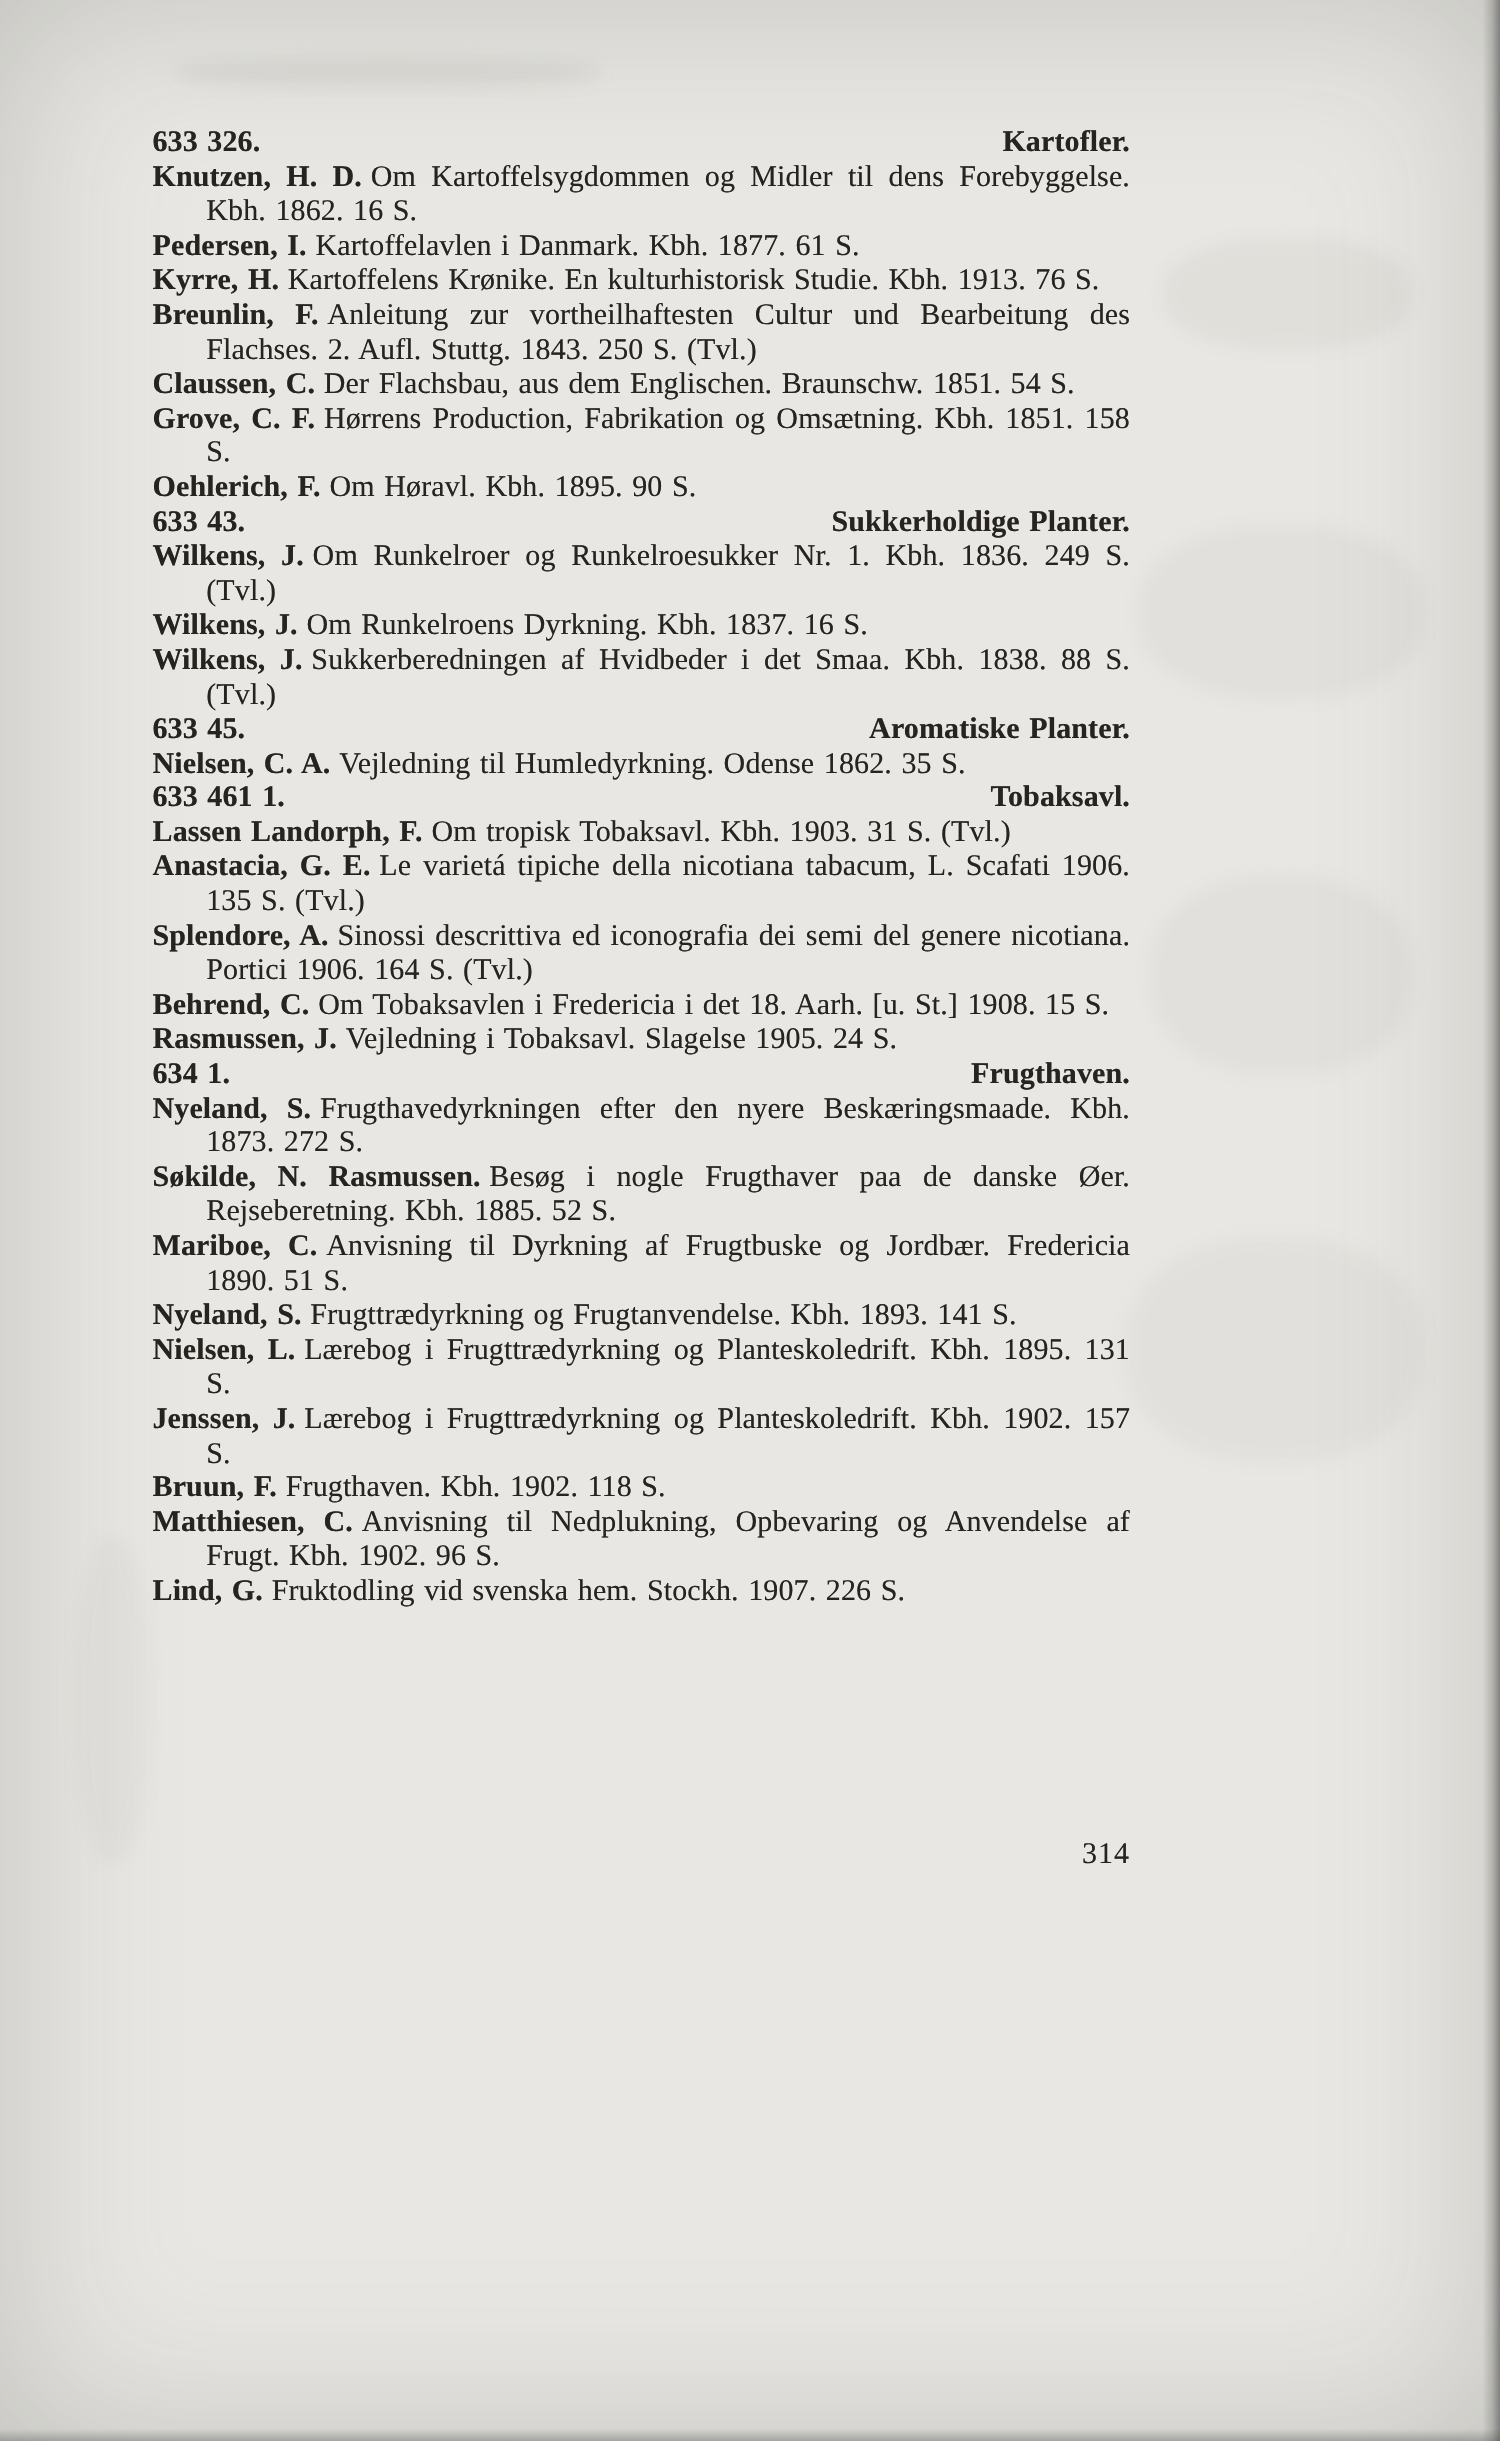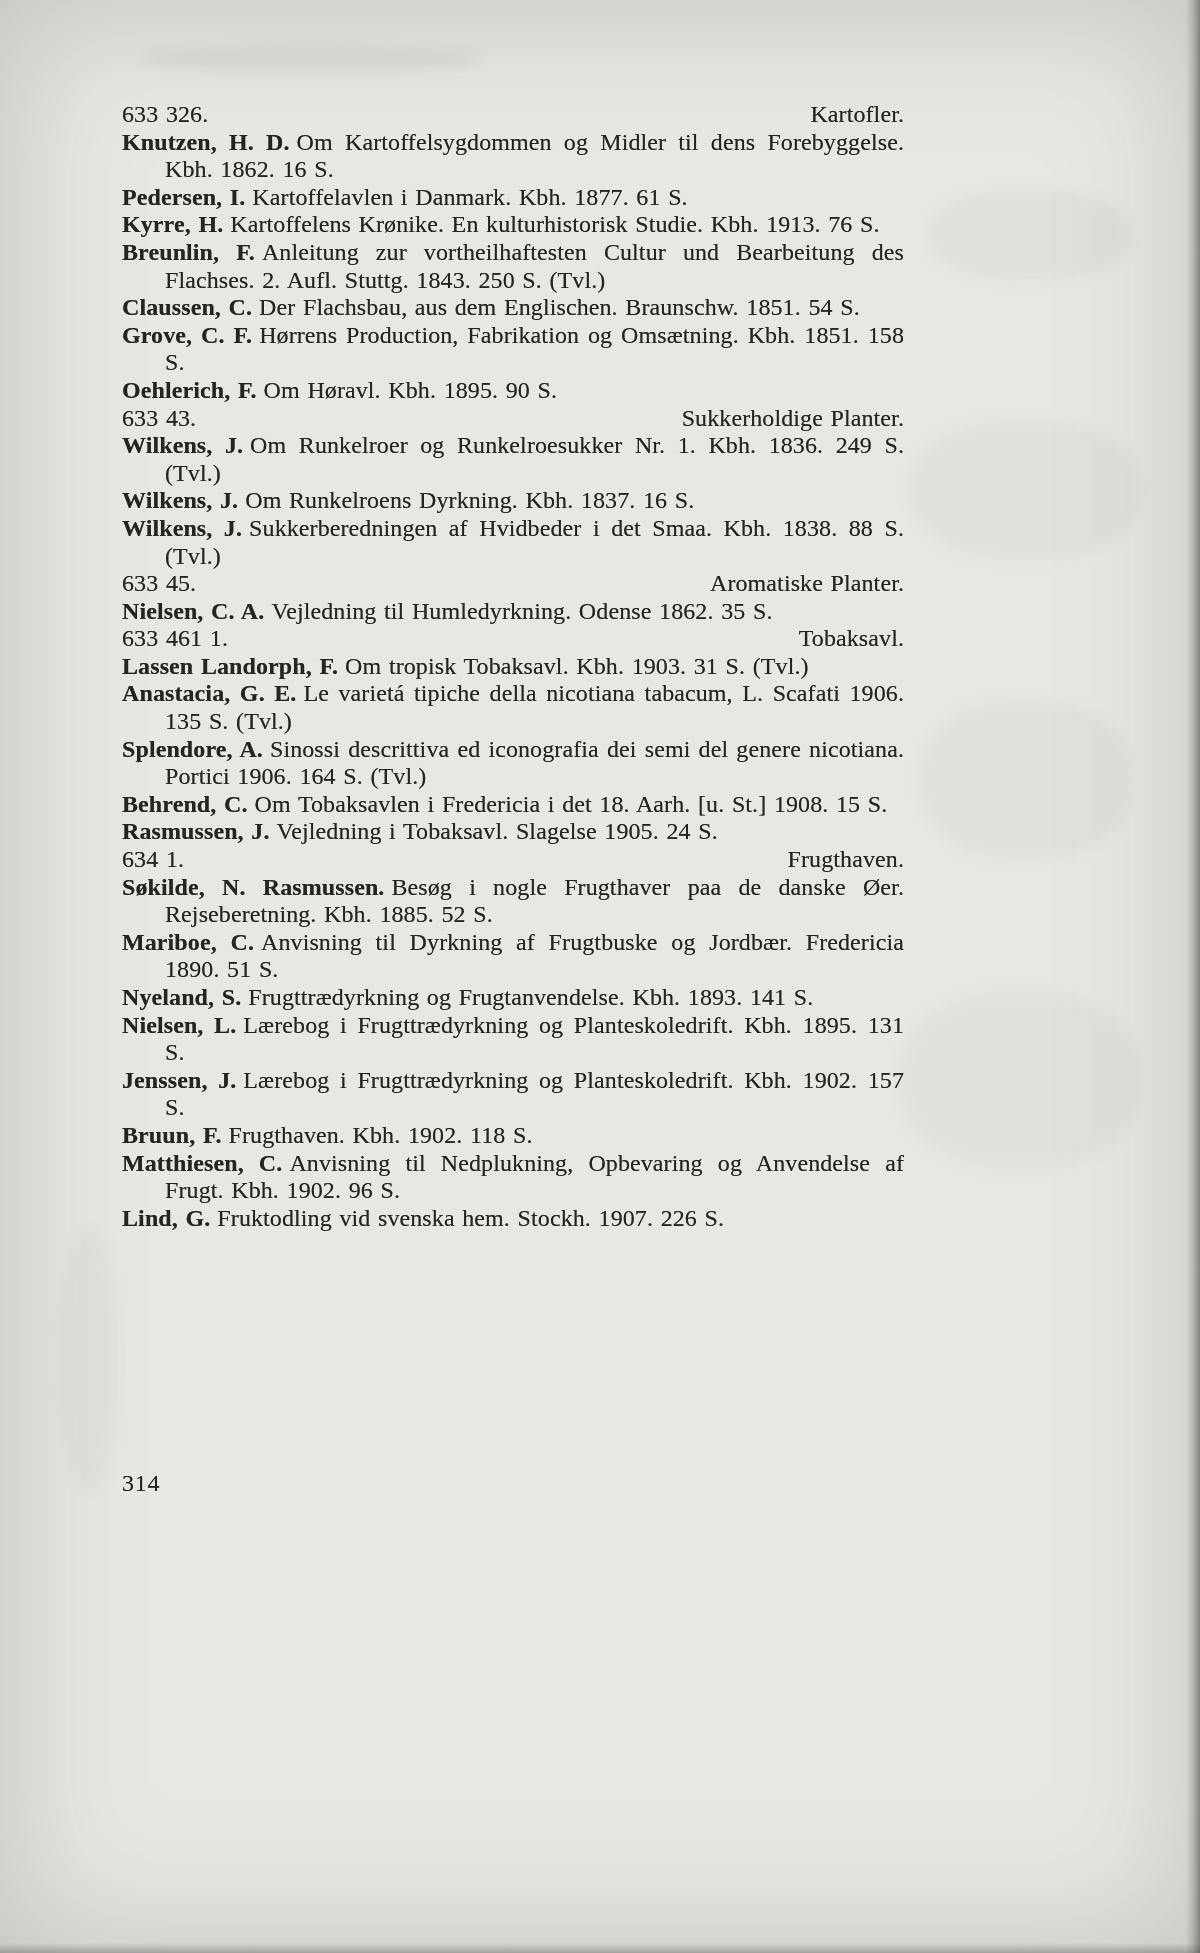--- a/index.html
+++ b/index.html
@@ -46,38 +46,38 @@
     font-size: 24px;
     line-height: 27.6px;
     word-spacing: 1.5px;
     letter-spacing: 0.1px;
     text-shadow: 0 0 0.4px rgba(39, 36, 32, 0.55);
   }
   .section-header {
     display: flex;
     justify-content: space-between;
     align-items: flex-end;
-    font-weight: 400;
+    font-weight: 700;
   }
   .entry {
     margin: 0;
     text-align: justify;
     padding-left: 43px;
     text-indent: -43px;
   }
   .entry-author {
     font-weight: 700;
     padding-right: 7px;
   }
   .page-number {
     position: absolute;
     top: 1470px;
     left: 122px;
     width: 782px;
-    text-align: left;
+    text-align: right;
     font-size: 24px;
     letter-spacing: 0.8px;
     text-shadow: 0 0 0.4px rgba(39, 36, 32, 0.5);
   }
   .edge {
     position: absolute;
     pointer-events: none;
   }
   .edge-right {
     top: 0; right: 0; width: 14px; height: 100%;
@@ -136,20 +136,21 @@
       </div>
       <p class="entry"><span class="entry-author">Lassen Landorph, F.</span><span class="entry-text">Om tropisk Tobaksavl. Kbh. 1903. 31 S. (Tvl.)</span></p>
       <p class="entry"><span class="entry-author">Anastacia, G. E.</span><span class="entry-text">Le varietá tipiche della nicotiana tabacum, L. Scafati 1906. 135 S. (Tvl.)</span></p>
       <p class="entry"><span class="entry-author">Splendore, A.</span><span class="entry-text">Sinossi descrittiva ed iconografia dei semi del genere nicotiana. Portici 1906. 164 S. (Tvl.)</span></p>
       <p class="entry"><span class="entry-author">Behrend, C.</span><span class="entry-text">Om Tobaksavlen i Fredericia i det 18. Aarh. [u. St.] 1908. 15 S.</span></p>
       <p class="entry"><span class="entry-author">Rasmussen, J.</span><span class="entry-text">Vejledning i Tobaksavl. Slagelse 1905. 24 S.</span></p>
       <div class="section-header">
         <span class="section-code">634 1.</span>
         <span class="section-title">Frugthaven.</span>
       </div>
+      <p class="entry"><span class="entry-author">Nyeland, S.</span><span class="entry-text">Frugthavedyrkningen efter den nyere Beskæringsmaade. Kbh. 1873. 272 S.</span></p>
       <p class="entry"><span class="entry-author">Søkilde, N. Rasmussen.</span><span class="entry-text">Besøg i nogle Frugthaver paa de danske Øer. Rejseberetning. Kbh. 1885. 52 S.</span></p>
       <p class="entry"><span class="entry-author">Mariboe, C.</span><span class="entry-text">Anvisning til Dyrkning af Frugtbuske og Jordbær. Fredericia 1890. 51 S.</span></p>
       <p class="entry"><span class="entry-author">Nyeland, S.</span><span class="entry-text">Frugttrædyrkning og Frugtanvendelse. Kbh. 1893. 141 S.</span></p>
       <p class="entry"><span class="entry-author">Nielsen, L.</span><span class="entry-text">Lærebog i Frugttrædyrkning og Planteskoledrift. Kbh. 1895. 131 S.</span></p>
       <p class="entry"><span class="entry-author">Jenssen, J.</span><span class="entry-text">Lærebog i Frugttrædyrkning og Planteskoledrift. Kbh. 1902. 157 S.</span></p>
       <p class="entry"><span class="entry-author">Bruun, F.</span><span class="entry-text">Frugthaven. Kbh. 1902. 118 S.</span></p>
       <p class="entry"><span class="entry-author">Matthiesen, C.</span><span class="entry-text">Anvisning til Nedplukning, Opbevaring og Anvendelse af Frugt. Kbh. 1902. 96 S.</span></p>
       <p class="entry"><span class="entry-author">Lind, G.</span><span class="entry-text">Fruktodling vid svenska hem. Stockh. 1907. 226 S.</span></p>
     </main>
 

